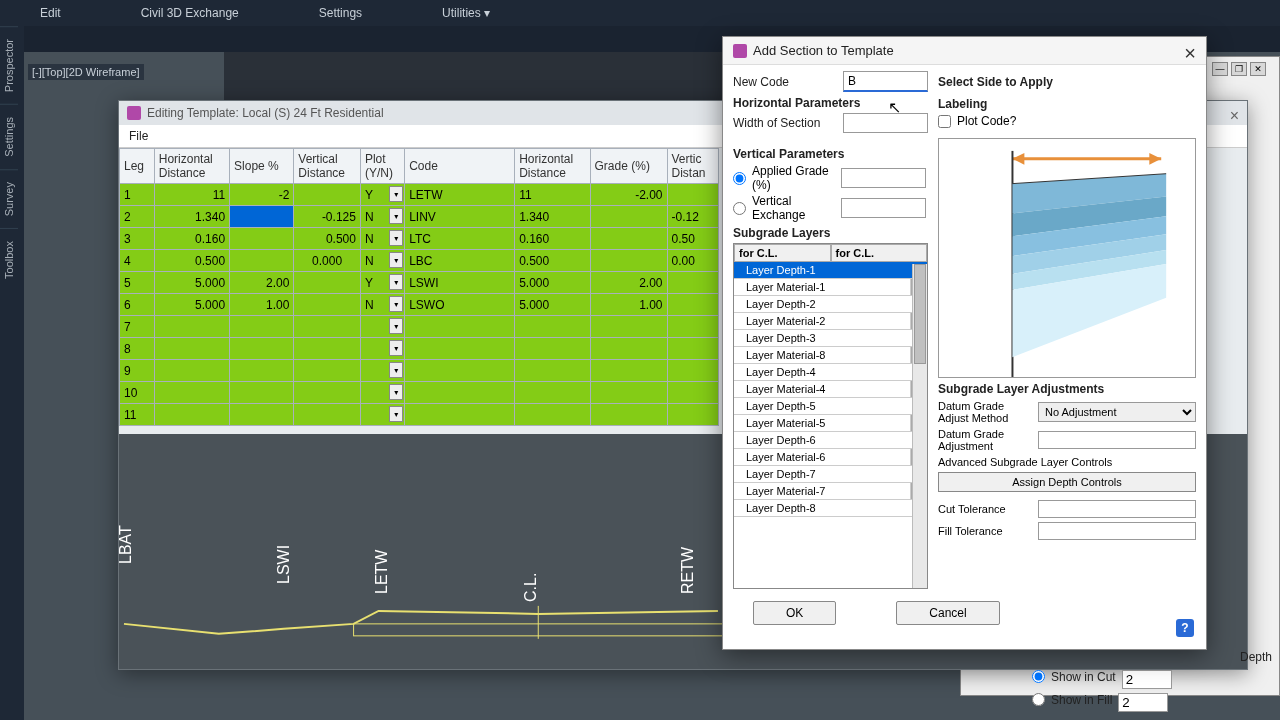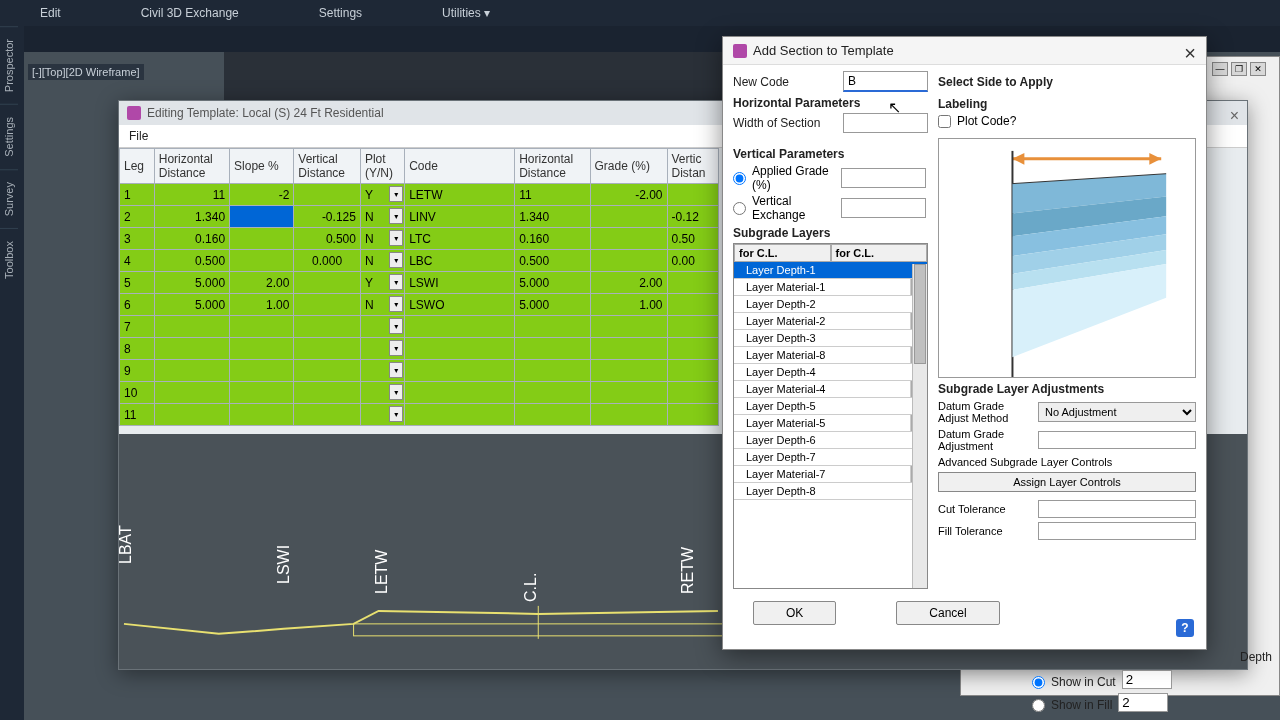--- a/index.html
+++ b/index.html
@@ -72,21 +72,21 @@
 
 .side-radios { display: flex; gap: 18px; margin-top: 3px; }
 .preview-box { border: 1px solid #999; height: 240px; margin-top: 10px; position: relative; background: #fff; }
 
 .adj-row { display: flex; align-items: center; margin: 4px 0; font-size: 11px; }
 .adj-row .albl { width: 100px; }
 .adj-input { flex: 1; border: 1px solid #999; padding: 2px; font-size: 11px; }
 .adj-btn { width: 100%; border: 1px solid #888; background: #f0f0f0; padding: 3px; font-size: 11px; margin: 4px 0; }
 
 .lower-back { position: absolute; right: 8px; bottom: 4px; width: 240px; font-size: 12px; color: #222; }
-.lower-back .r { display: flex; align-items: flex-end; gap: 6px; margin: 4px 0; }
+.lower-back .r { display: flex; align-items: flex-start; gap: 6px; margin: 4px 0; }
 .lower-back input[type=text] { width: 50px; border: 1px solid #999; padding: 1px 3px; }
 
 .help-icon { position: absolute; right: 12px; bottom: 12px; width: 18px; height: 18px; background: #2a6ad6; color: #fff; border-radius: 3px; display: flex; align-items: center; justify-content: center; font-size: 12px; font-weight: bold; }
 
 .cursor { position: absolute; left: 888px; top: 98px; font-size: 16px; color: #000; pointer-events: none; }
 </style>
 </head>
 <body>
 
 <div class="top-menu">
@@ -368,20 +368,24 @@
             </div>
             <div class="layer-row">
               <div class="lbl">Layer Depth-5</div>
             </div>
             <div class="layer-row mat">
               <div class="lbl">Layer Material-5</div>
               <div class="layer-dd">▾</div>
             </div>
             <div class="layer-row">
               <div class="lbl">Layer Depth-6</div>
+            </div>
+            <div class="layer-row mat">
+              <div class="lbl">Layer Material-6</div>
+              <div class="layer-dd">▾</div>
             </div>
             <div class="layer-row">
               <div class="lbl">Layer Depth-7</div>
             </div>
             <div class="layer-row mat">
               <div class="lbl">Layer Material-7</div>
               <div class="layer-dd">▾</div>
             </div>
             <div class="layer-row">
               <div class="lbl">Layer Depth-8</div>
@@ -424,21 +428,21 @@
       <div class="sec-heading" style="">Subgrade Layer Adjustments</div>
       <div class="adj-row">
           <span class="albl">Datum Grade<br>Adjust Method</span>
         <select class="adj-input"><option>No Adjustment</option></select>
         </div>
       <div class="adj-row">
           <span class="albl">Datum Grade<br>Adjustment</span>
         <input class="adj-input" style="">
         </div>
       <div style="font-size:11px; margin-top:4px">Advanced Subgrade Layer Controls</div>
-      <button class="adj-btn">Assign Layer Controls</button>
+      <button class="adj-btn">Assign Depth Controls</button>
       <div class="adj-row">
           <span class="albl">Cut Tolerance</span>
           <input class="adj-input" style="">
         </div>
       <div class="adj-row">
           <span class="albl">Fill Tolerance</span>
           <input class="adj-input" style="">
         </div>
     </div>
   </div>

